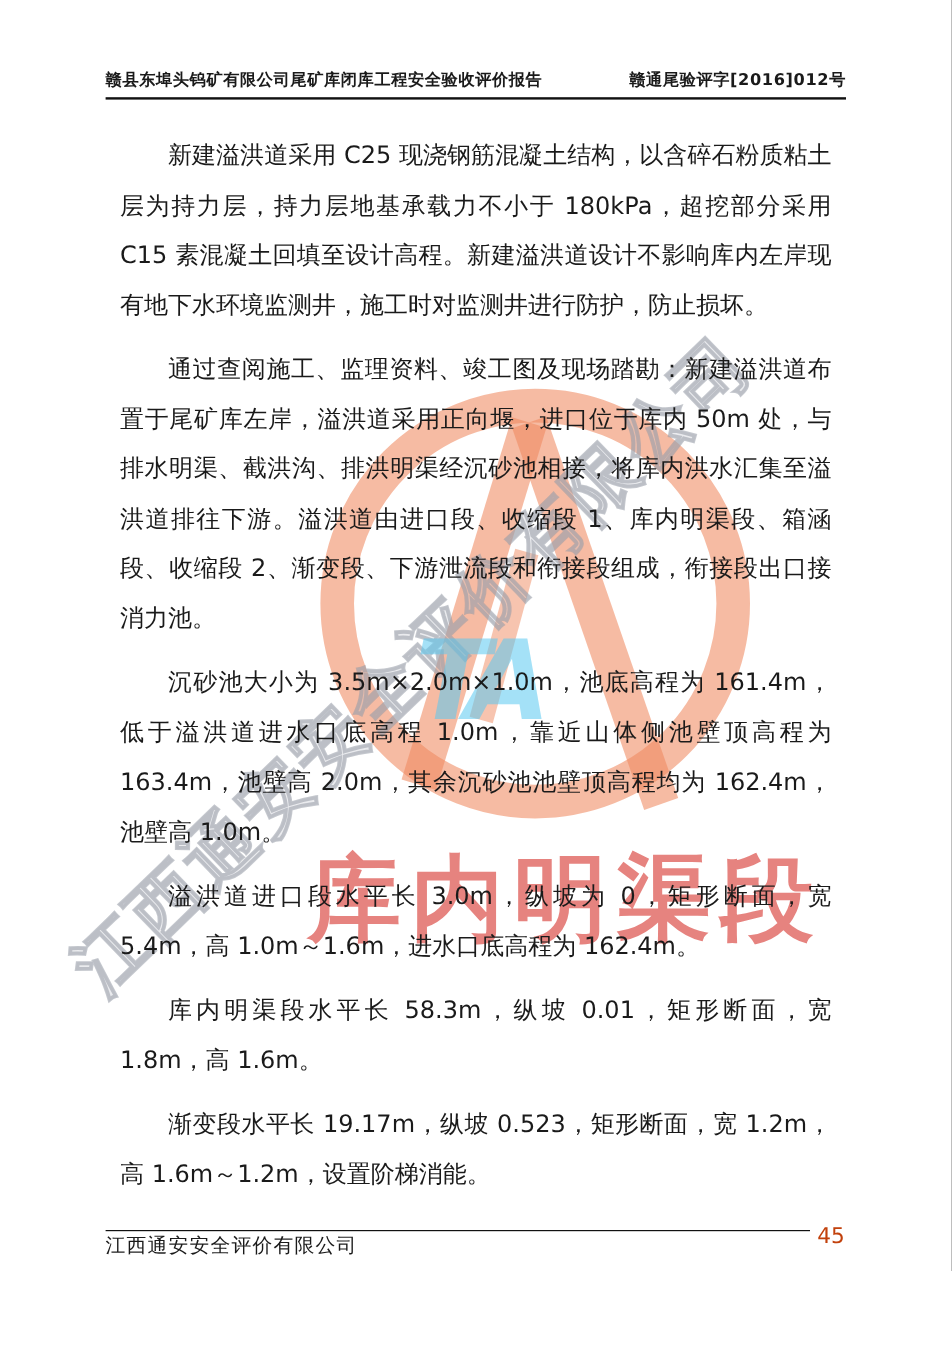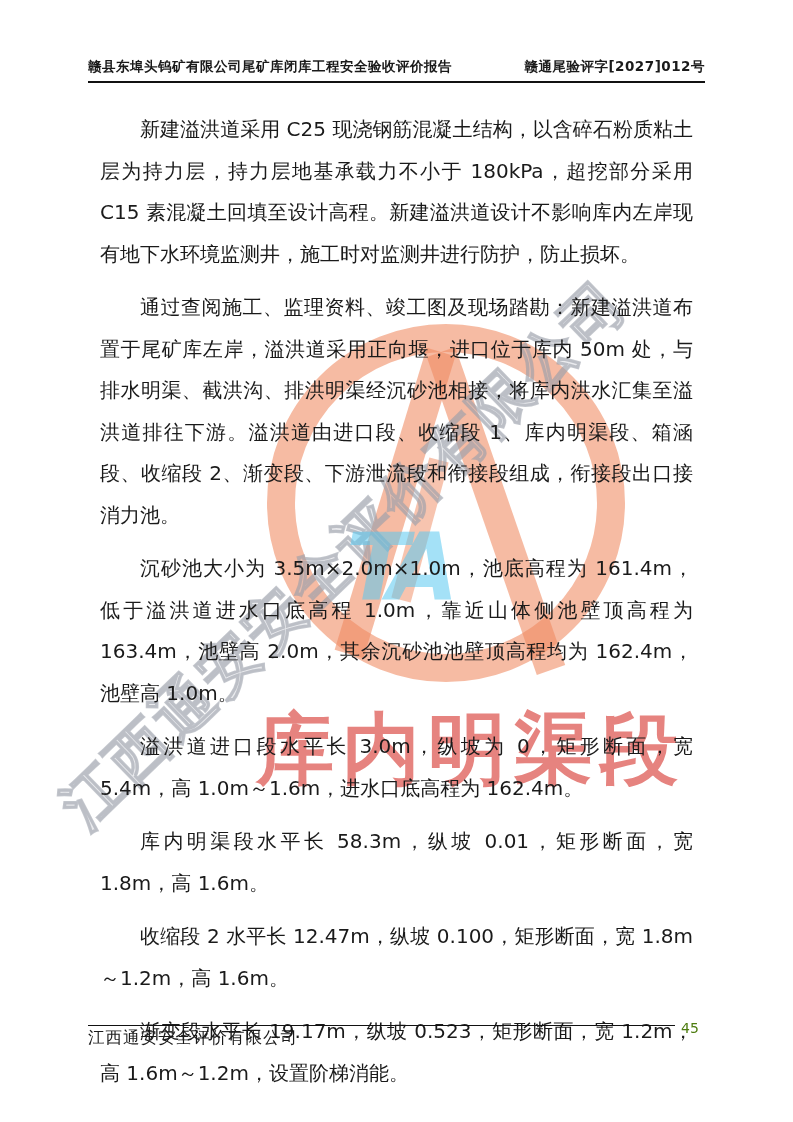--- a/index.html
+++ b/index.html
@@ -56,21 +56,21 @@
   .footer-rule{
     position:absolute;left:88px;top:1025px;width:587px;
     height:0;border-top:1.6px solid #111;
   }
   .footer-company{
     position:absolute;left:88px;top:1027px;
     font-size:16.5px;letter-spacing:1px;
   }
   .page-number{
     position:absolute;left:681px;top:1020px;
-    font-size:14px;color:#4d7c0f;
+    font-size:18px;color:#c2410c;
   }
 </style>
 </head>
 <body>
 
 <div class="page">
 
   <div class="wm-layer">
     <svg class="stamp" viewBox="0 0 386 386" fill="none" xmlns="http://www.w3.org/2000/svg">
       <circle cx="193" cy="193" r="165" stroke="#F08A60" stroke-opacity="0.58" stroke-width="28"></circle>
@@ -80,31 +80,30 @@
     </svg>
     <div class="wm-diagonal">江西通安安全评价有限公司</div>
     <div class="wm-blue">TA</div>
     <div class="wm-red">库内明渠段</div>
   </div>
 
   <div class="content">
 
     <div class="header">
       <span>赣县东埠头钨矿有限公司尾矿库闭库工程安全验收评价报告</span>
-      <span>赣通尾验评字[2027]012号</span>
+      <span>赣通尾验评字[2016]012号</span>
     </div>
     <div class="header-rule"></div>
 
     <div class="body-text">
       <p>新建溢洪道采用 C25 现浇钢筋混凝土结构，以含碎石粉质粘土层为持力层，持力层地基承载力不小于 180kPa，超挖部分采用 C15 素混凝土回填至设计高程。新建溢洪道设计不影响库内左岸现有地下水环境监测井，施工时对监测井进行防护，防止损坏。</p>
       <p>通过查阅施工、监理资料、竣工图及现场踏勘：新建溢洪道布置于尾矿库左岸，溢洪道采用正向堰，进口位于库内 50m 处，与排水明渠、截洪沟、排洪明渠经沉砂池相接，将库内洪水汇集至溢洪道排往下游。溢洪道由进口段、收缩段 1、库内明渠段、箱涵段、收缩段 2、渐变段、下游泄流段和衔接段组成，衔接段出口接消力池。</p>
       <p>沉砂池大小为 3.5m×2.0m×1.0m，池底高程为 161.4m，低于溢洪道进水口底高程 1.0m，靠近山体侧池壁顶高程为 163.4m，池壁高 2.0m，其余沉砂池池壁顶高程均为 162.4m，池壁高 1.0m。</p>
       <p>溢洪道进口段水平长 3.0m，纵坡为 0，矩形断面，宽 5.4m，高 1.0m～1.6m，进水口底高程为 162.4m。</p>
       <p>库内明渠段水平长 58.3m，纵坡 0.01，矩形断面，宽 1.8m，高 1.6m。</p>
-      <p>收缩段 2 水平长 12.47m，纵坡 0.100，矩形断面，宽 1.8m～1.2m，高 1.6m。</p>
       <p>渐变段水平长 19.17m，纵坡 0.523，矩形断面，宽 1.2m，高 1.6m～1.2m，设置阶梯消能。</p>
     </div>
 
     <div class="footer-rule"></div>
     <div class="footer-company">江西通安安全评价有限公司</div>
     <div class="page-number">45</div>
 
   </div>
 </div>
 

